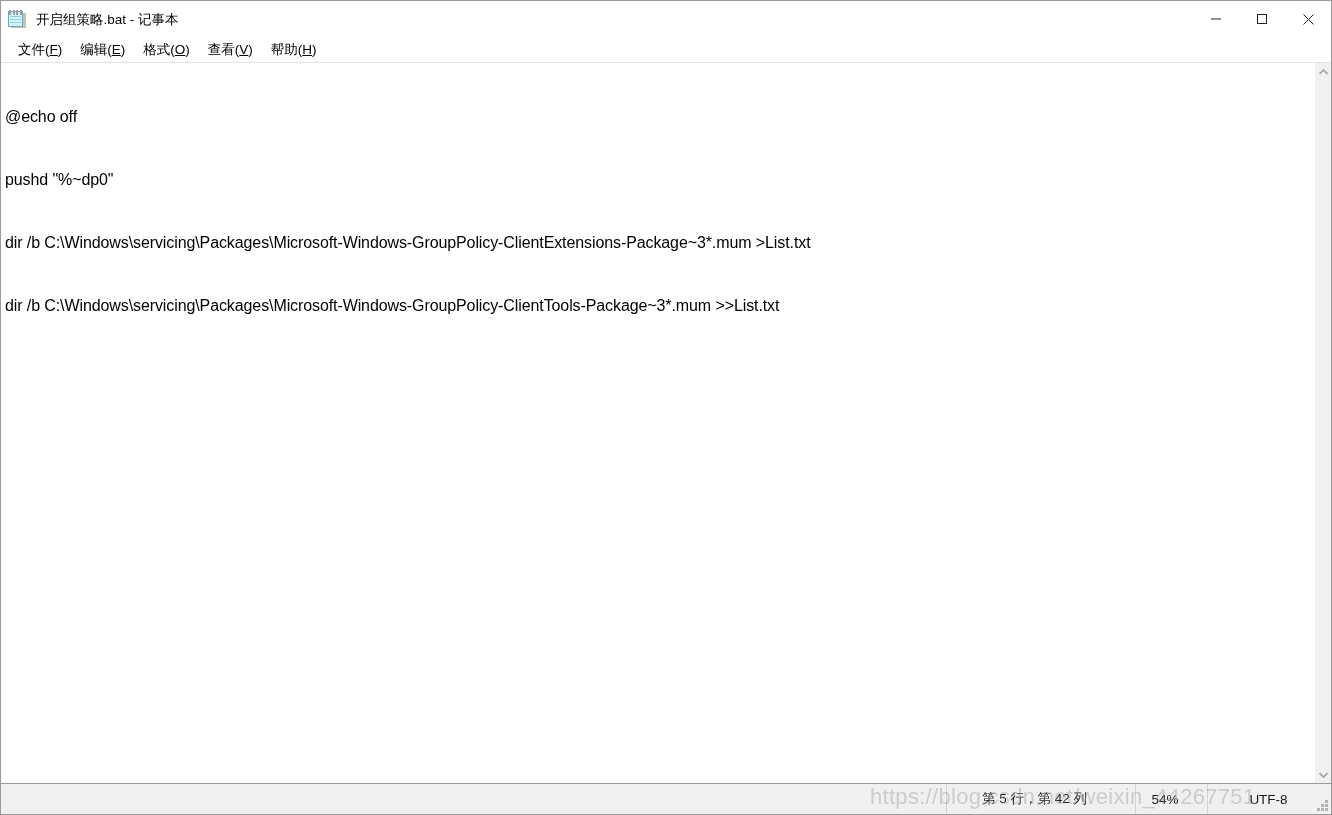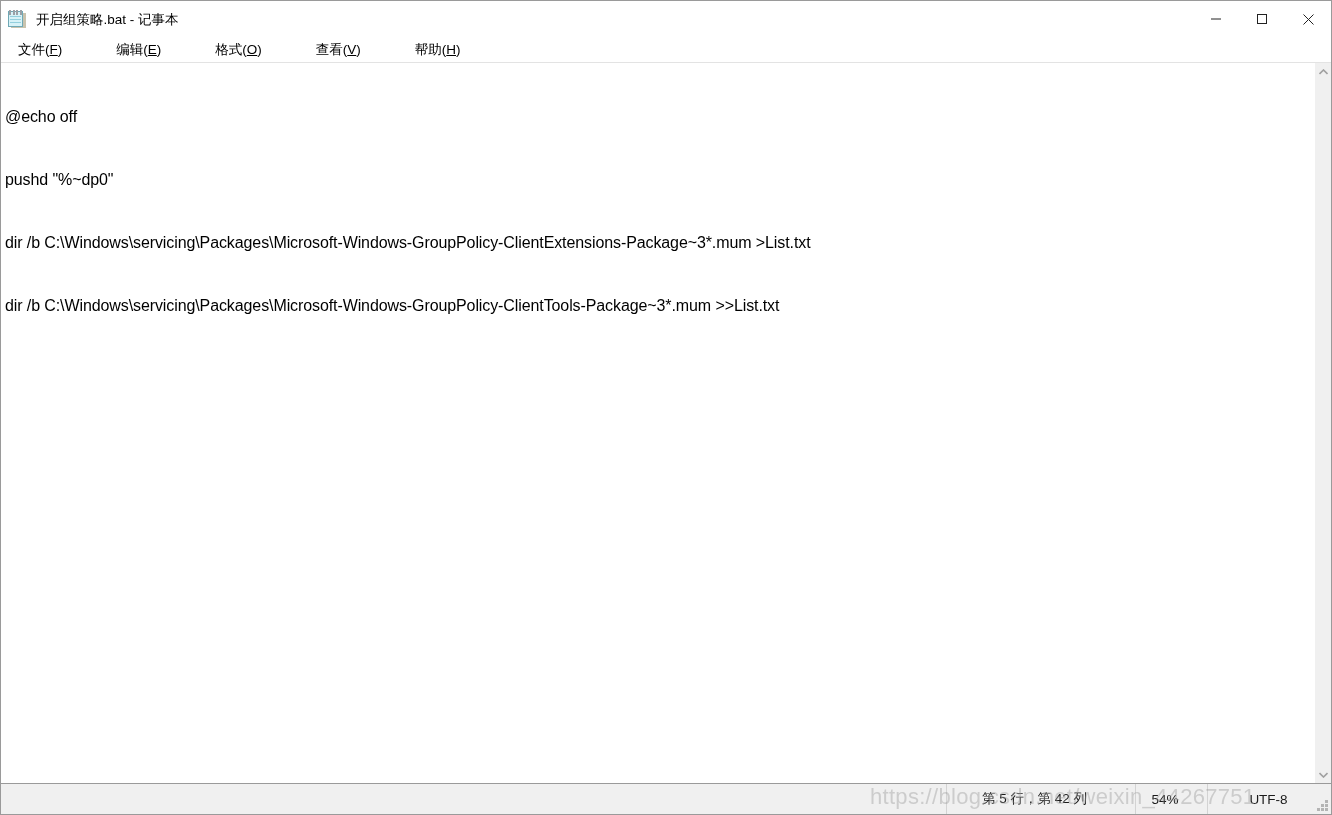--- a/index.html
+++ b/index.html
@@ -107,21 +107,20 @@
 
   
   #menubar {
     height: 24px;
     flex: 0 0 24px;
     background: #ffffff;
     display: flex;
     align-items: center;
     padding-left: 8px;
     box-sizing: border-box;
-    gap: 36px;
   }
   .menu-item {
     font-size: 13.5px;
     color: #000000;
     padding: 0 9px;
     line-height: 24px;
     white-space: nowrap;
   }
   .menu-item .mn { }
   .menu-item .ac { text-decoration: underline; }

